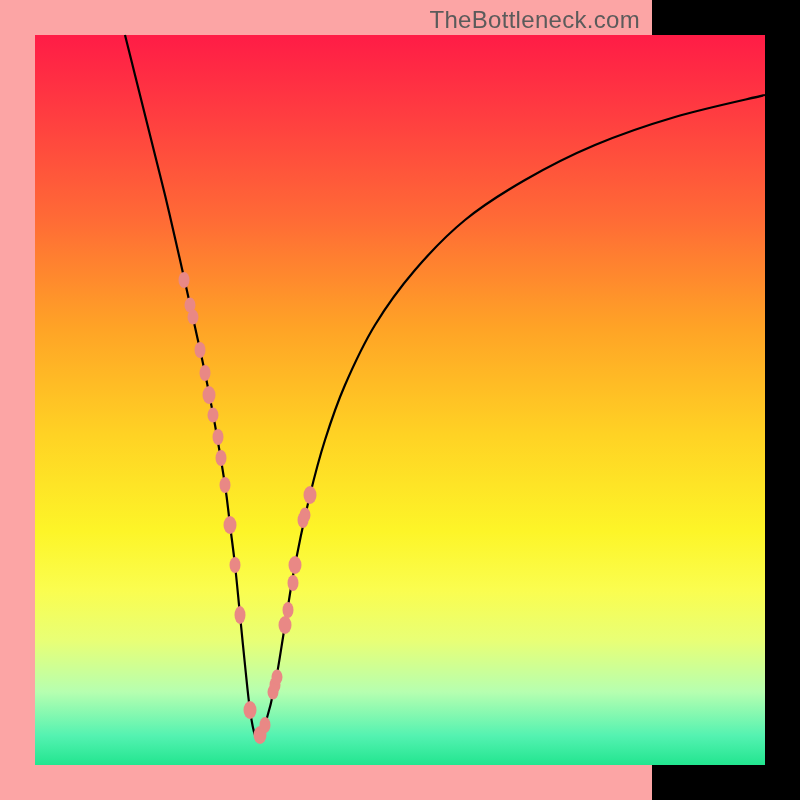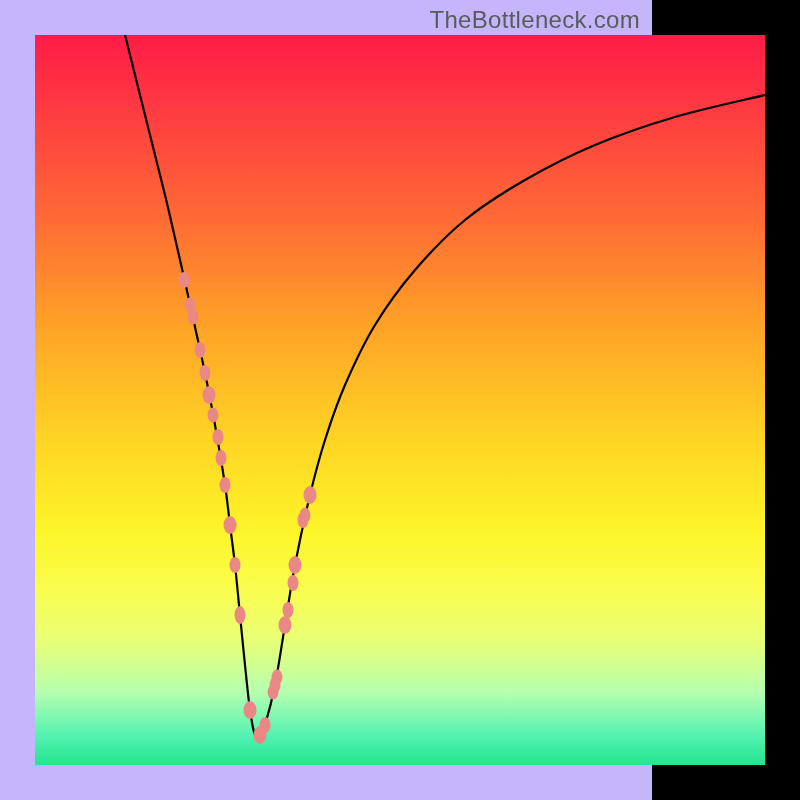--- a/index.html
+++ b/index.html
@@ -10,21 +10,21 @@
     background: #000;
     overflow: hidden;
     font-family: Arial, Helvetica, sans-serif;
   }
   .frame {
     position: absolute;
     top: 0;
     left: 0;
     width: 652px;
     height: 800px;
-    background: #c4b5fd;
+    background: #fca5a5;
   }
   .plot-area {
     position: absolute;
     top: 35px;
     left: 35px;
     width: 730px;
     height: 730px;
     background: linear-gradient(
       to bottom,
       #ff1c46 0%,

